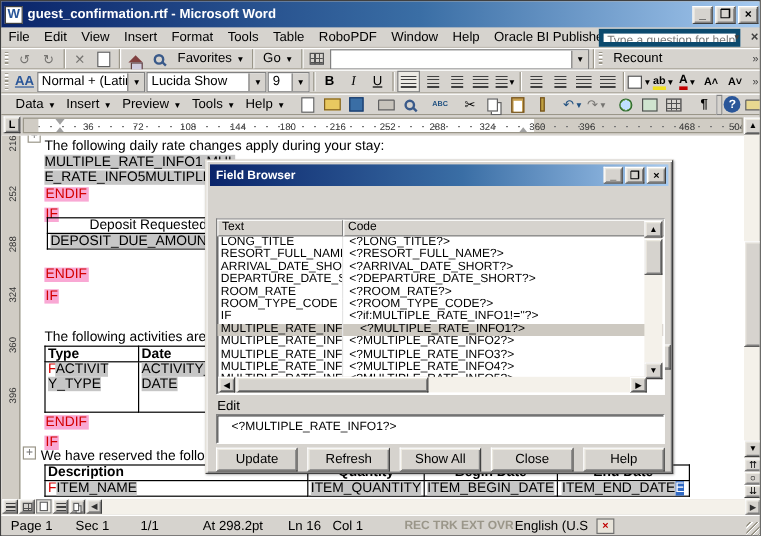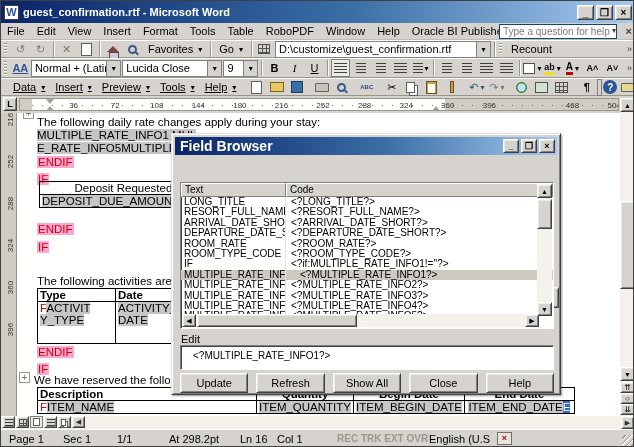--- a/index.html
+++ b/index.html
@@ -22,21 +22,21 @@
              font-weight:bold; font-size:11px; text-align:center; line-height:13px; margin-right:4px; }
   .titletext { color:#ffffff; font-weight:bold; font-size:11px; flex:1; white-space:nowrap; }
   .winbtn { width:17px; height:15px; margin-left:2px; font-size:10px; font-weight:bold; color:#000;
             text-align:center; line-height:13px; }
 
   
   .menubar { position:absolute; left:0; top:22px; width:634px; height:17px; display:flex;
              align-items:center; font-size:11px; background:#d6d3ce; border-bottom:1px solid #c0bcb4; }
   .menuitem { padding:1px 6px; white-space:nowrap; }
   .qbox { position:absolute; right:18px; top:1px; width:118px; height:15px; background:#fff;
-          border:1px solid #0c4a6e; font-size:10px; color:#7a7a7a; padding:1px 12px 0 3px; white-space:nowrap; overflow:hidden; }
+          border:4px solid #0c4a6e; font-size:10px; color:#7a7a7a; padding:1px 12px 0 3px; white-space:nowrap; overflow:hidden; }
   .qboxdd { position:absolute; right:19px; top:3px; font-size:8px; color:#404040; }
   .menuclose { position:absolute; right:3px; top:2px; font-size:11px; font-weight:bold; color:#404040; }
 
   
   .toolbar { position:absolute; left:0; width:634px; display:flex; align-items:center; gap:1px;
              padding-left:2px; }
   .grip { width:3px; height:80%; margin:0 3px 0 1px;
           background:repeating-linear-gradient(180deg,#9a9689 0 1px,#ffffff 1px 2px,transparent 2px 3px); }
   .tbtn { height:18px; min-width:19px; display:flex; align-items:center; justify-content:center;
           font-size:11px; position:relative; }
@@ -129,21 +129,21 @@
   .grip2 { position:absolute; right:0; bottom:0; width:13px; height:13px;
            background:repeating-linear-gradient(135deg,transparent 0 2px,#9a9689 2px 3px,#fff 3px 4px); }
 
   
   .dialog { position:absolute; left:170px; top:132px; width:390px; height:262px; background:#d6d3ce;
             border:1px solid; border-color:#e8e4dc #404040 #404040 #e8e4dc;
             box-shadow:inset 1px 1px 0 #ffffff, inset -1px -1px 0 #808080, 1px 1px 2px rgba(0,0,0,.4); z-index:10; }
   .dtitle { position:absolute; left:3px; top:3px; right:3px; height:18px;
             background:linear-gradient(90deg,#0a246a 0%,#3a6ea5 55%,#a6caf0 100%);
             display:flex; align-items:center; padding:0 2px 0 5px; }
-  .dtitletext { color:#fff; font-weight:bold; font-size:14px; flex:1; }
+  .dtitletext { color:#fff; font-weight:bold; font-size:10px; flex:1; }
   .dwinbtn { width:16px; height:14px; margin-left:2px; font-size:9px; font-weight:bold; text-align:center; line-height:12px; }
   .findlabel { position:absolute; left:152px; top:158px; font-size:11px; }
   .findcombo { position:absolute; left:205px; top:155px; width:90px; height:18px; }
   .findnext { position:absolute; left:302px; top:153px; width:85px; height:21px; font-size:11px;
               display:flex; align-items:center; justify-content:center; }
   .fieldlist { position:absolute; left:8px; top:48px; width:374px; height:147px; background:#fff;
                border:1px solid; border-color:#808080 #fff #fff #808080; box-shadow:inset 1px 1px 0 #404040; overflow:hidden; }
   .flhead { display:flex; height:14px; }
   .flhead .hc { background:#d6d3ce; border:1px solid; border-color:#fff #808080 #808080 #fff;
                 font-size:10px; padding:0 3px; line-height:12px; }
@@ -218,40 +218,39 @@
     <div class="sep"></div>
     <div class="menudrop">
       <span>Go</span>
         <span class="ddsmall">▾</span>
     </div>
     <div class="sep"></div>
     <div class="tbtn">
         <span class="ic ic-grid" style="width:12px;height:10px;"></span>
       </div>
     <div class="combo" style="width:216px;">
-      <span>D:\customize\guest_confirmation.rtf</span>
       <span class="dd">▾</span>
     </div>
     <div class="sep"></div>
     <div class="grip"></div>
     <div class="menudrop">
         <span>Recount</span>
       </div>
     <div class="ovf">»</div>
   </div>
 
   <div class="toolbar flatbar" style="top:57px; height:20px;">
     <div class="grip"></div>
     <div class="tbtn" style="color:#2a5699;font-weight:bold;text-decoration:underline;">AA</div>
     <div class="combo" style="width:94px;">
       <span>Normal + (Latir</span>
       <span class="dd">▾</span>
     </div>
     <div class="combo" style="width:104px;">
-      <span>Lucida Close</span>
+      <span>Lucida Show</span>
       <span class="dd">▾</span>
     </div>
     <div class="combo" style="width:36px;">
       <span>9</span>
       <span class="dd">▾</span>
     </div>
     <div class="sep"></div>
     <div class="tbtn" style="font-weight:bold;">B</div>
     <div class="tbtn" style="font-style:italic;font-family:'Liberation Serif',serif;">I</div>
     <div class="tbtn" style="text-decoration:underline;">U</div>
@@ -298,21 +297,21 @@
         <span class="fc-A">A</span>
         <span class="ddsmall">▾</span>
       </div>
     <div class="tbtn" style="font-size:9px;font-weight:bold;">A˄</div>
     <div class="tbtn" style="font-size:9px;font-weight:bold;">A˅</div>
     <div class="ovf">»</div>
   </div>
 
   <div class="toolbar flatbar" style="top:77px; height:18px;">
     <div class="grip"></div>
-    <div id="bip-items" style="display:flex;align-items:flex-end;text-decoration:underline;">
+    <div id="bip-items" style="display:flex;align-items:flex-end;">
         <div class="menudrop">
           <span>Data</span>
           <span class="ddsmall">▾</span>
         </div>
         <div class="menudrop">
           <span>Insert</span>
           <span class="ddsmall">▾</span>
         </div>
         <div class="menudrop">
           <span>Preview</span>

